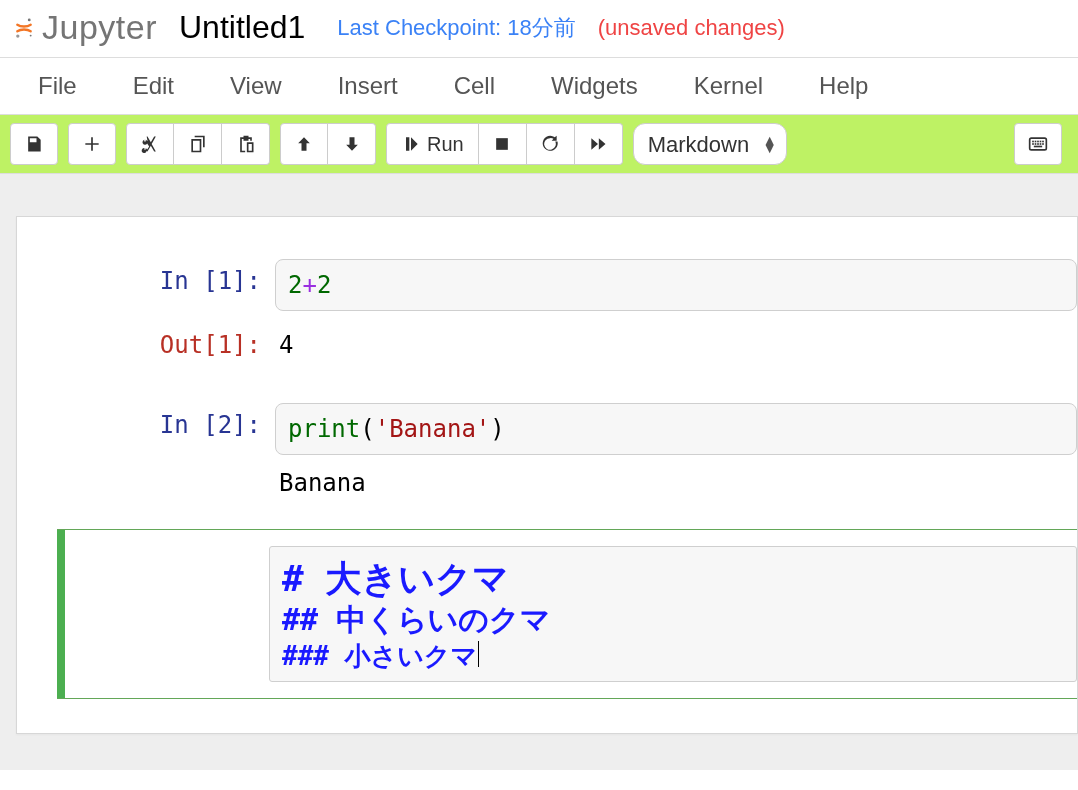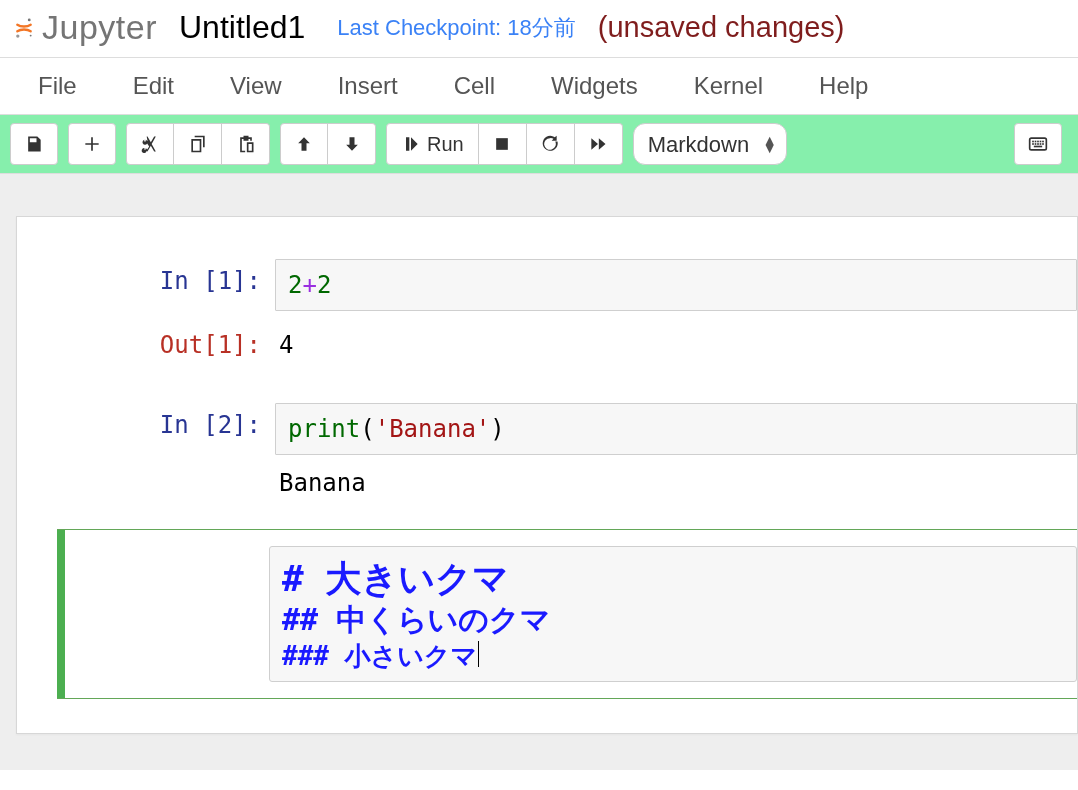--- a/index.html
+++ b/index.html
@@ -33,22 +33,22 @@
     font-size: 32px;
     color: #000;
     margin-left: 12px;
   }
   .checkpoint {
     font-size: 22px;
     color: #3b82f6;
     margin-left: 22px;
   }
   .unsaved {
-    font-size: 29px;
-    color: #7f1d1d;
+    font-size: 22px;
+    color: #ef4444;
     margin-left: 12px;
   }
 
   
   .menubar {
     border-top: 1px solid #ddd;
     border-bottom: 1px solid #ddd;
     background: #fff;
     padding: 0 10px;
   }
@@ -64,21 +64,21 @@
     cursor: default;
   }
 
   
   .toolbar {
     display: flex;
     align-items: center;
     gap: 10px;
     padding: 8px 10px;
     border-bottom: 1px solid #ddd;
-    background: #86efac;
+    background: #bef264;
   }
   .btn-group {
     display: flex;
   }
   .tb-btn {
     border: 1px solid #ccc;
     background: #fff;
     height: 42px;
     min-width: 48px;
     display: flex;
@@ -153,21 +153,21 @@
   }
   .prompt.in  { color: #283593; } 
   .prompt.out { color: #b83025; } 
   .cell-body {
     flex: 1 1 auto;
     padding-right: 0;
   }
 
   .code-box {
     border: 1px solid #cfcfcf;
-    border-radius: 1px;
+    border-radius: 8px;
     background: #f7f7f7;
     padding: 8px 12px;
     font-family: Menlo, Consolas, "DejaVu Sans Mono", monospace;
     font-size: 24px;
     line-height: 34px;
     white-space: pre;
   }
   .tok-num { color: #006800; }
   .tok-op  { color: #9a2fe0; }
   .tok-fn  { color: #006800; }

